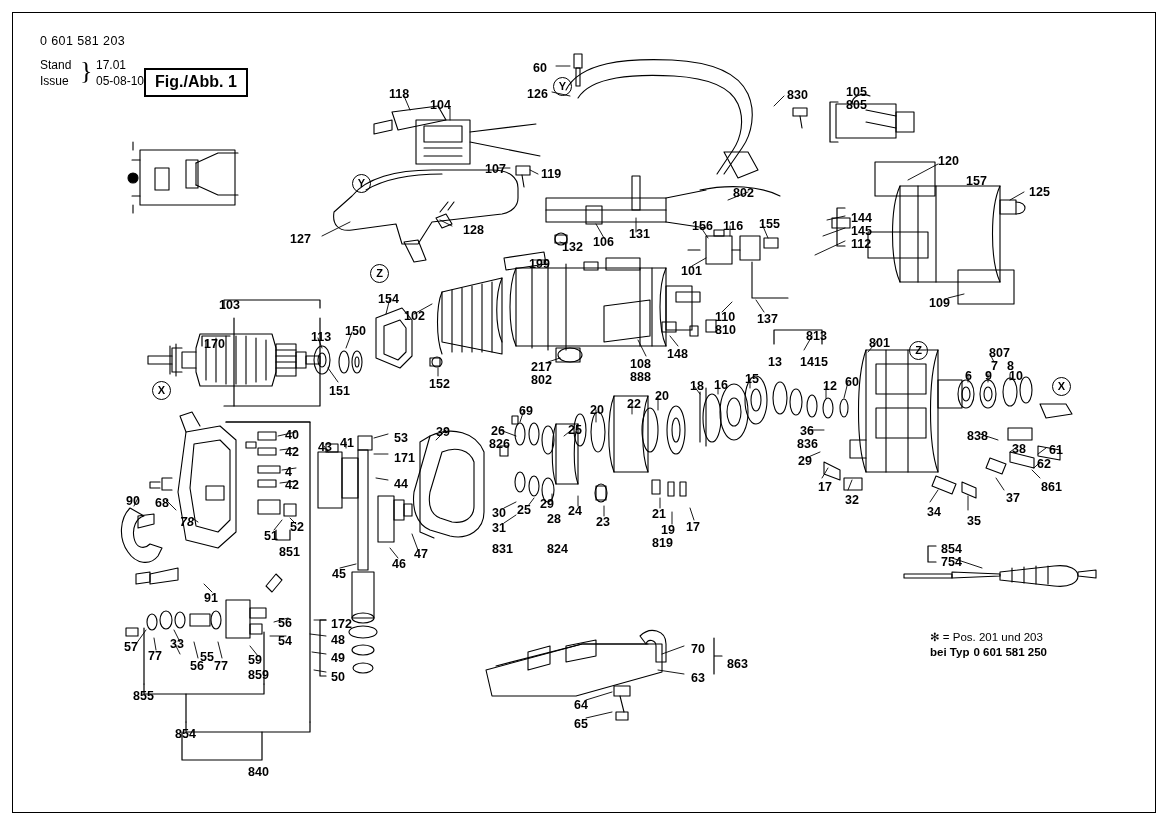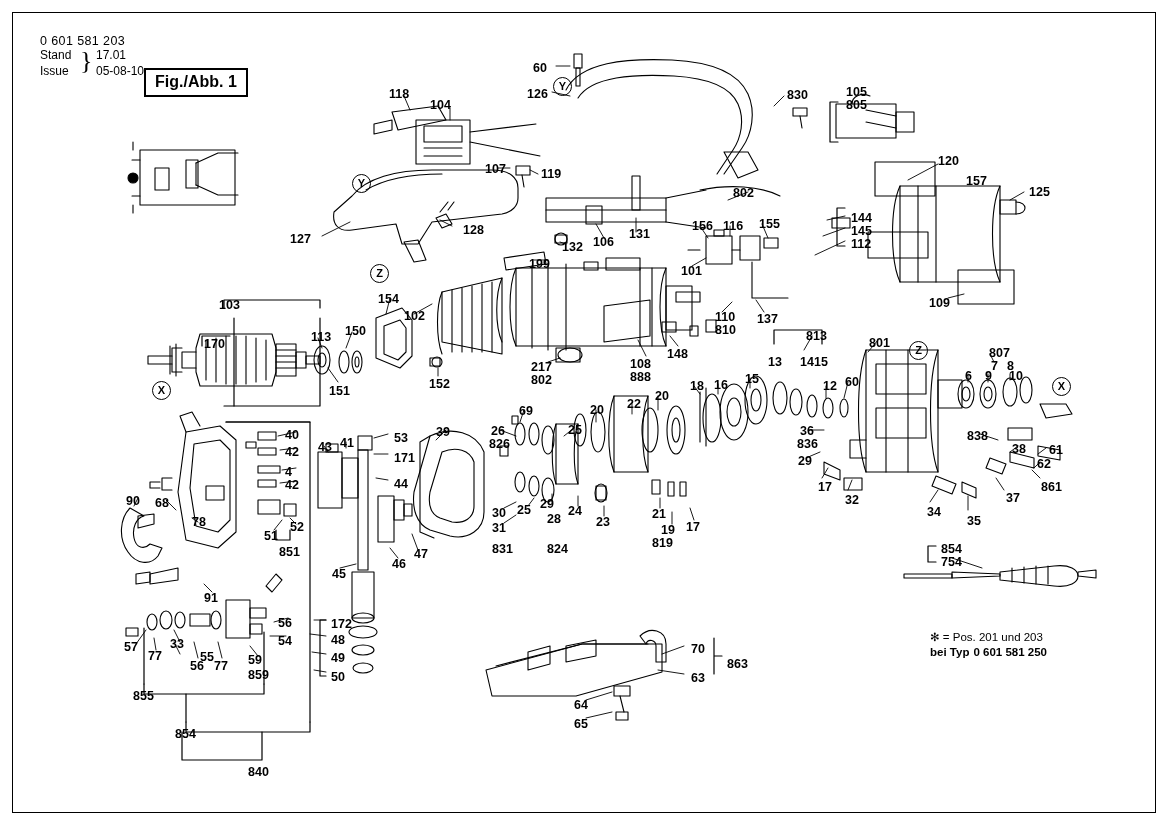--- a/index.html
+++ b/index.html
@@ -32,20 +32,21 @@
     top: 34px;
     width: 260px;
   }
   .hdr-code {
     font-size: 12.5px;
     letter-spacing: 0.4px;
     white-space: nowrap;
   }
   .hdr-rows {
     position: relative;
+    margin-top: 10px;
     width: 250px;
     height: 36px;
   }
   .hdr-lab {
     position: absolute;
     font-size: 12px;
     left: 0;
   }
   .hdr-lab.r1 { top: 0; }
   .hdr-lab.r2 { top: 16px; }
@@ -609,21 +610,21 @@
       <div class="lbl" style="left: 285px; top: 446px;">42</div>
       <div class="lbl" style="left: 285px; top: 466px;">4</div>
       <div class="lbl" style="left: 285px; top: 479px;">42</div>
       <div class="lbl" style="left: 318px; top: 441px;">43</div>
       <div class="lbl" style="left: 340px; top: 437px;">41</div>
       <div class="lbl" style="left: 394px; top: 432px;">53</div>
       <div class="lbl" style="left: 394px; top: 452px;">171</div>
       <div class="lbl" style="left: 394px; top: 478px;">44</div>
       <div class="lbl" style="left: 126px; top: 495px;">90</div>
       <div class="lbl" style="left: 155px; top: 497px;">68</div>
-      <div class="lbl" style="left: 192px; top: 516px;">78</div>
+      <div class="lbl" style="left: 180px; top: 516px; font-style: italic;">78</div>
       <div class="lbl" style="left: 264px; top: 530px;">51</div>
       <div class="lbl" style="left: 290px; top: 521px;">52</div>
       <div class="lbl" style="left: 279px; top: 546px;">851</div>
       <div class="lbl" style="left: 332px; top: 568px;">45</div>
       <div class="lbl" style="left: 392px; top: 558px;">46</div>
       <div class="lbl" style="left: 414px; top: 548px;">47</div>
       <div class="lbl" style="left: 204px; top: 592px;">91</div>
       <div class="lbl" style="left: 492px; top: 507px;">30</div>
       <div class="lbl" style="left: 492px; top: 522px;">31</div>
       <div class="lbl" style="left: 492px; top: 543px;">831</div>

